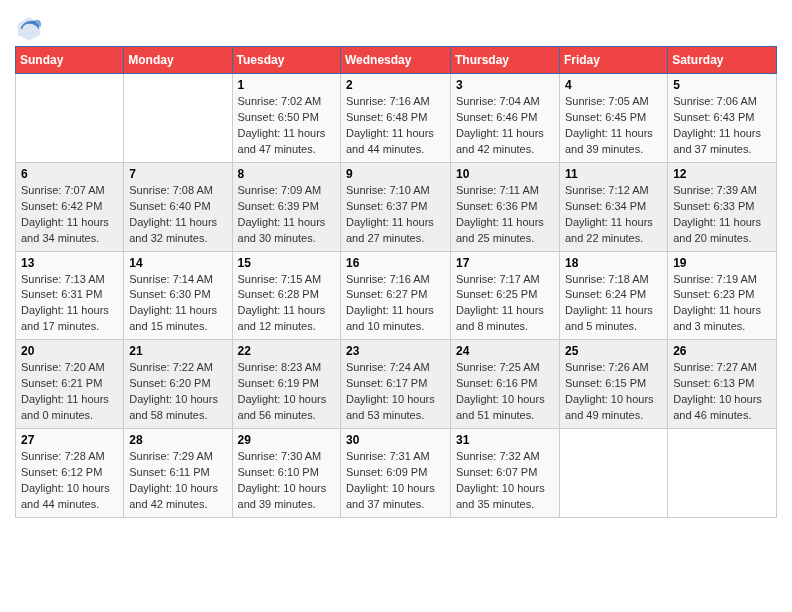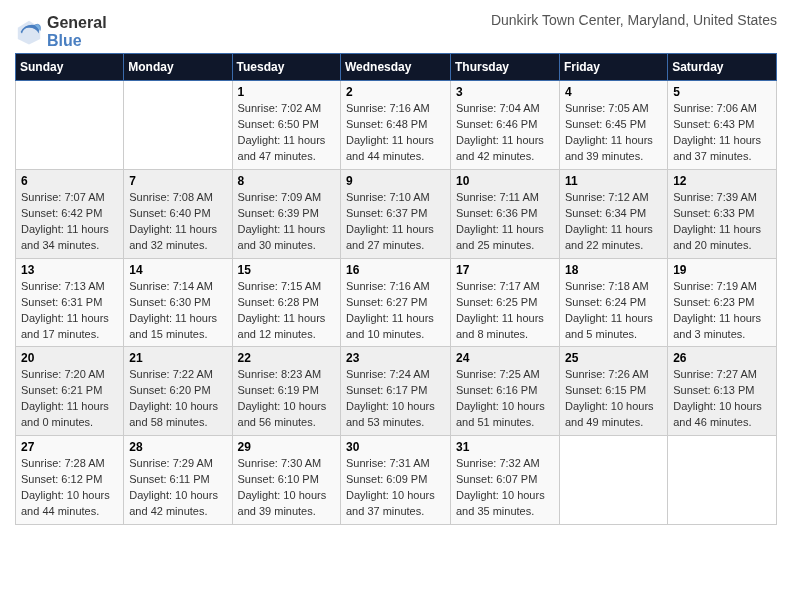--- a/index.html
+++ b/index.html
@@ -54,21 +54,21 @@
       font-size: 14px;
       color: #555;
       margin-top: 2px;
     }
     table {
       width: 100%;
       border-collapse: collapse;
       font-size: 11px;
     }
     thead tr th {
-      background-color: #0f172a;
+      background-color: #ef4444;
       color: #fff;
       font-size: 12px;
       font-weight: bold;
       padding: 6px 4px;
       border: 1px solid #3a6aaa;
       text-align: left;
     }
     tbody tr td {
       border: 1px solid #ccc;
       vertical-align: top;
@@ -102,27 +102,22 @@
 </head>
 <body>
 
 <div class="header-area">
   <div class="logo">
     <svg class="logo-icon" viewBox="0 0 40 40" xmlns="http://www.w3.org/2000/svg">
       <polygon points="20,4 36,14 36,30 20,38 4,30 4,14" fill="#4a7fc1" opacity="0.2"></polygon>
       <path d="M8,20 Q14,8 28,10 Q36,12 34,22 Q30,14 20,14 Q12,14 10,22 Z" fill="#4a7fc1"></path>
       <path d="M28,10 Q38,6 36,18" fill="#7ab0e0" stroke="#4a7fc1" stroke-width="1"></path>
     </svg>
-    <div class="logo-text">
-      <span class="logo-general">General</span>
-      <span class="logo-blue">Blue</span>
-    </div>
   </div>
   <div class="title-area">
-    <div class="location-title">Dunkirk Town Center, Maryland, United States</div>
   </div>
 </div>
 
 <table>
   <thead>
     <tr id="header-row">
     <th>Sunday</th>
         <th>Monday</th>
         <th>Tuesday</th>
         <th>Wednesday</th>

